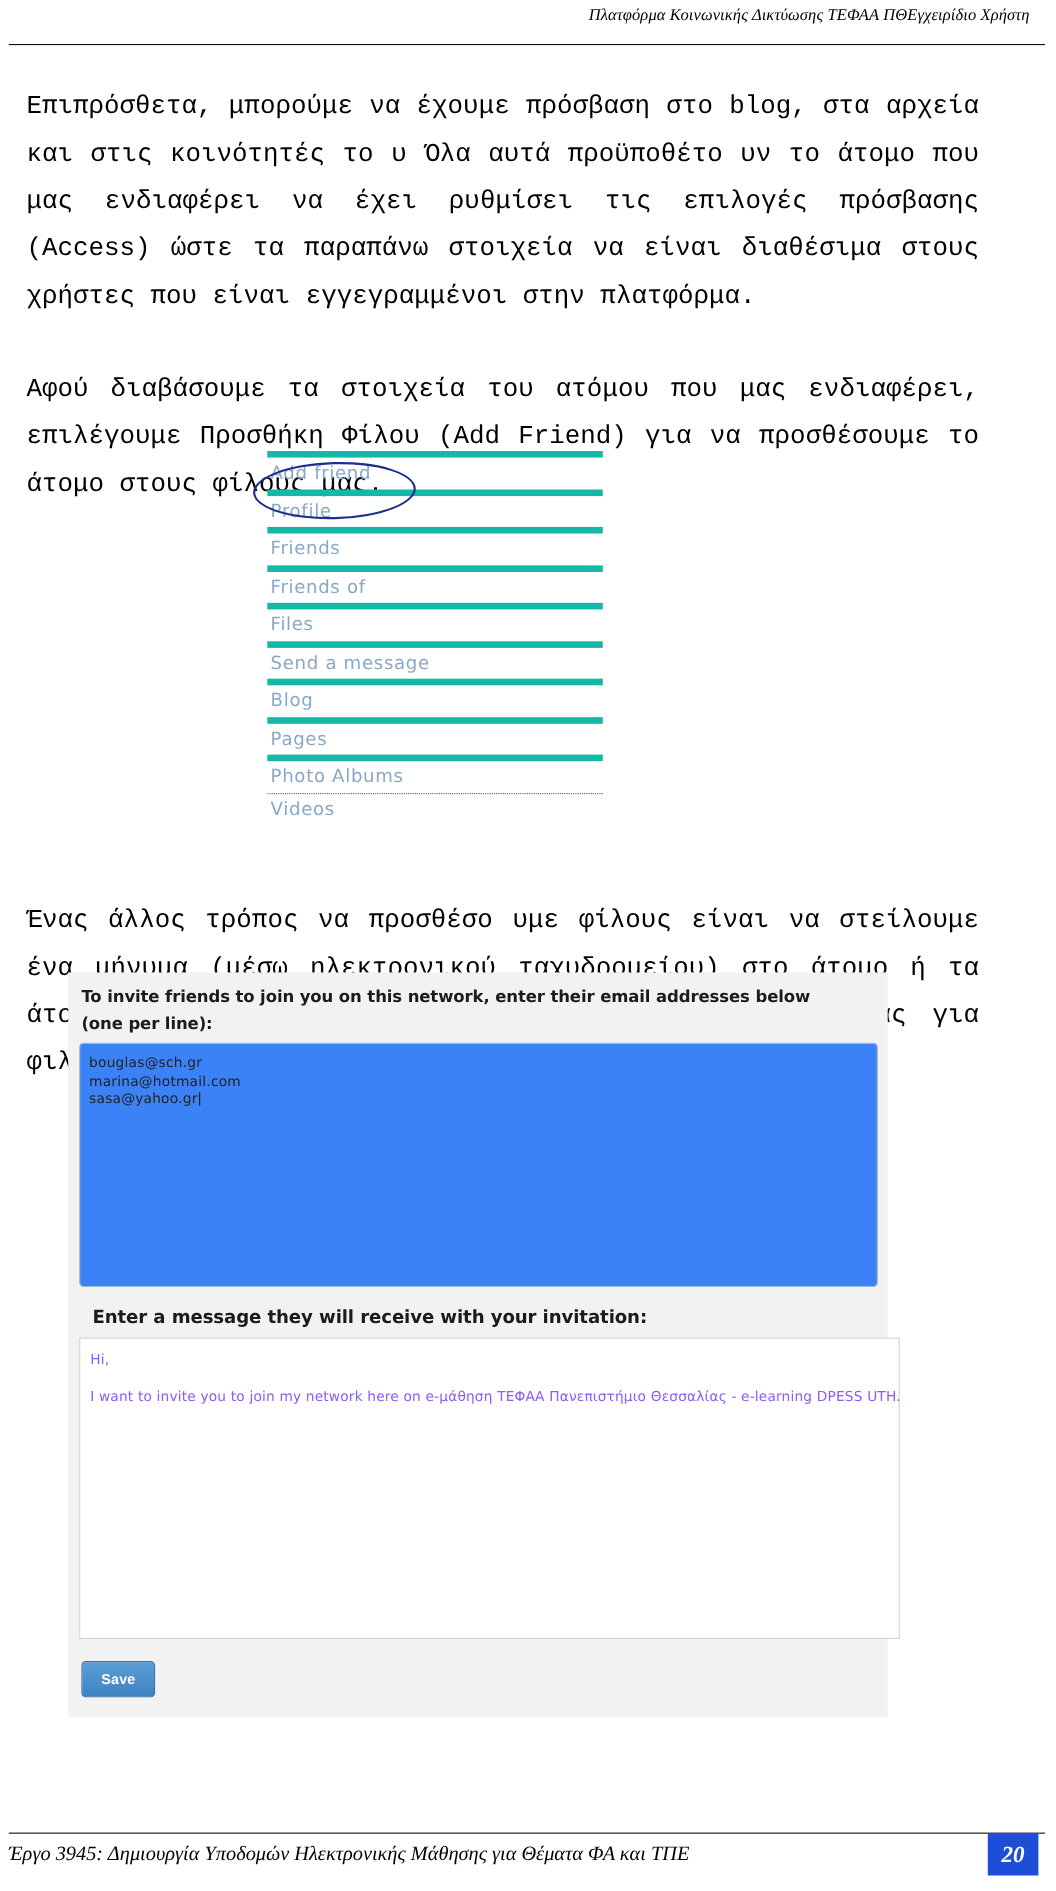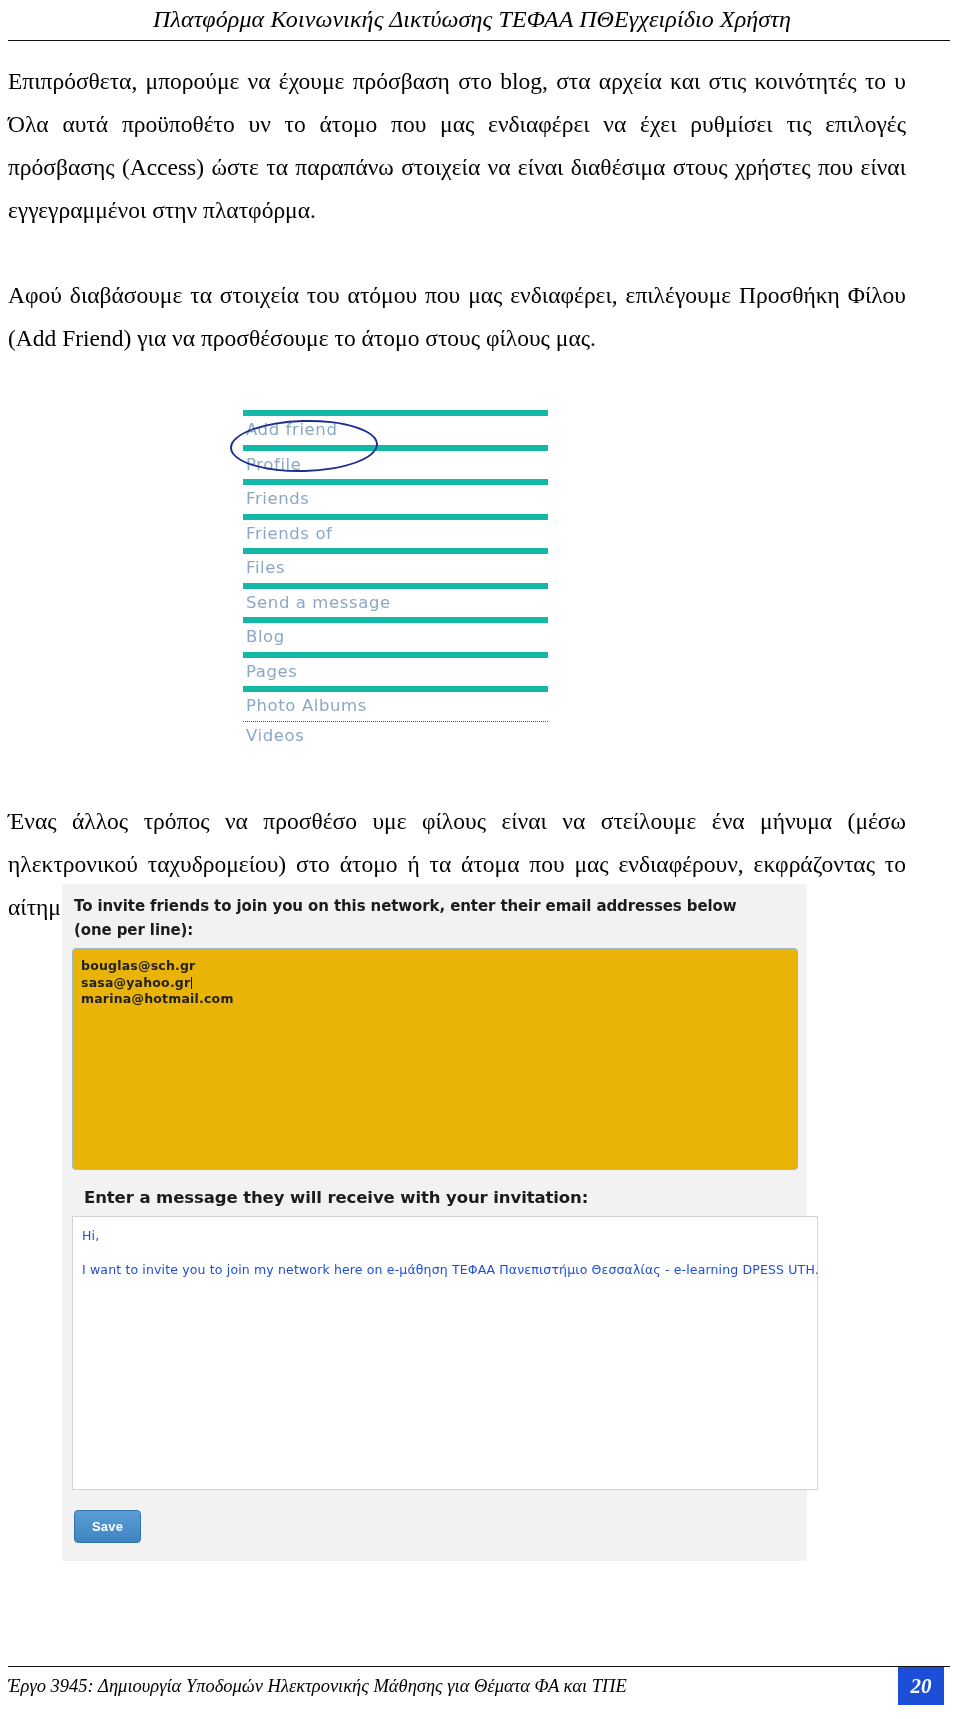--- a/index.html
+++ b/index.html
@@ -26,23 +26,23 @@
 
   
   .doc-header {
     position: absolute;
     top: 6px;
     left: 8px;
     right: 10px;
     height: 34px;
     display: flex;
     align-items: flex-start;
-    justify-content: center;
+    justify-content: flex-end;
     font-style: italic;
-    font-size: 24px;
+    font-size: 15px;
     letter-spacing: 0.1px;
     white-space: nowrap;
   }
   .doc-header .hdr-left { }
   .doc-header .hdr-right { padding-right: 14px; }
   .header-rule {
     position: absolute;
     top: 40px;
     left: 8px;
     right: 10px;
@@ -51,25 +51,26 @@
   }
 
   
   .content {
     position: absolute;
     top: 60px;
     left: 8px;
     width: 898px;
   }
   p.para {
-    margin: 0;
+    margin: 16px;
     text-align: justify;
     font-size: 23.5px;
     line-height: 43px;
     text-indent: 0;
+    font-family: Liberation Mono, monospace;
   }
   p.para.spaced { margin-top: 42px; }
 
   
   .menu-shot {
     position: absolute;
     left: 243px;
     top: 410px;
     width: 305px;
   }
@@ -127,25 +128,24 @@
   .invite-label {
     font-size: 15px;
     line-height: 24px;
     color: #1b1b1b;
     font-weight: 600;
     letter-spacing: -0.1px;
     margin: 2px 0 6px 2px;
   }
   .invite-label .l2 { display: block; }
   .field-box {
-    background: #eab308;
+    background: #3b82f6;
     border: 1px solid #9bb8cc;
     border-radius: 4px;
     box-sizing: border-box;
-    font-weight: bold;
   }
   .emails-box {
     width: 726px;
     height: 222px;
     padding: 9px 8px;
     position: relative;
   }
   .emails-box .eline {
     font-size: 12.5px;
     line-height: 16.5px;
@@ -172,21 +172,21 @@
   .msg-box {
     width: 726px;
     height: 252px;
     padding: 10px 9px;
     background: #ffffff;
     border: 1px solid #d3d3d3;
   }
   .msg-box .mline {
     font-size: 12.5px;
     line-height: 17px;
-    color: #1d4ed8;
+    color: #8b5cf6;
     letter-spacing: 0.15px;
     white-space: nowrap;
   }
   .msg-box .mspacer { height: 17px; }
   .save-row {
     margin-top: 20px;
     padding-left: 2px;
   }
   .save-btn {
     display: inline-block;
@@ -297,22 +297,22 @@
   <div class="invite-shot">
     <div class="invite-inner">
 
       <div class="invite-label">
         <span>To invite friends to join you on this network, enter their email addresses below</span>
         <span class="l2">(one per line):</span>
       </div>
 
       <div class="field-box emails-box">
         <div class="eline">bouglas@sch.gr</div>
+        <div class="eline">marina@hotmail.com</div>
         <div class="eline"><span>sasa@yahoo.gr</span><span class="caret"></span></div>
-        <div class="eline">marina@hotmail.com</div>
       </div>
 
       <div class="msg-label">Enter a message they will receive with your invitation:</div>
 
       <div class="msg-box">
         <div class="mline">Hi,</div>
         <div class="mspacer"></div>
         <div class="mline">I want to invite you to join my network here on e-μάθηση ΤΕΦΑΑ Πανεπιστήμιο Θεσσαλίας - e-learning DPESS UTH.</div>
       </div>
 

